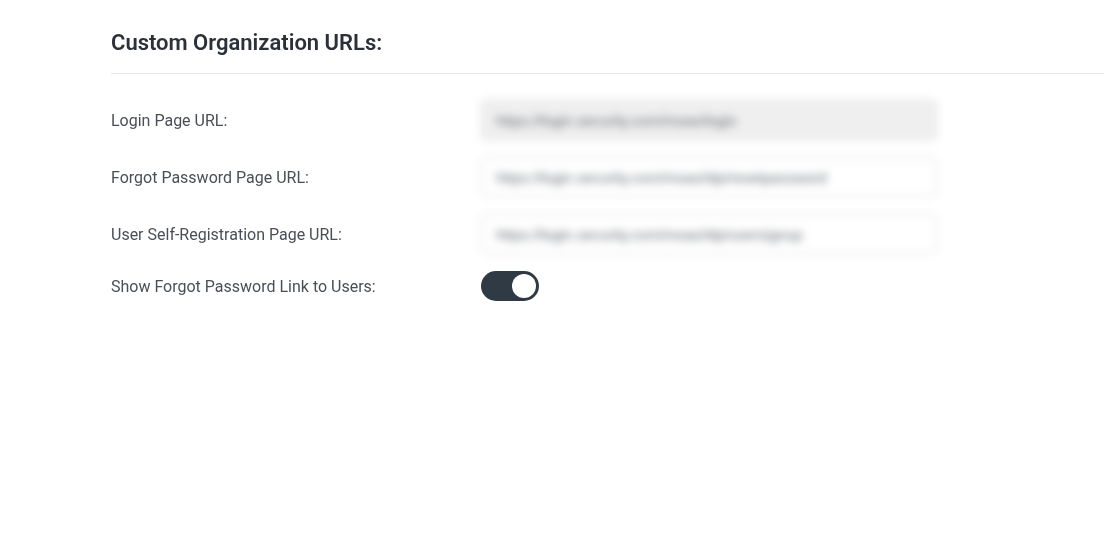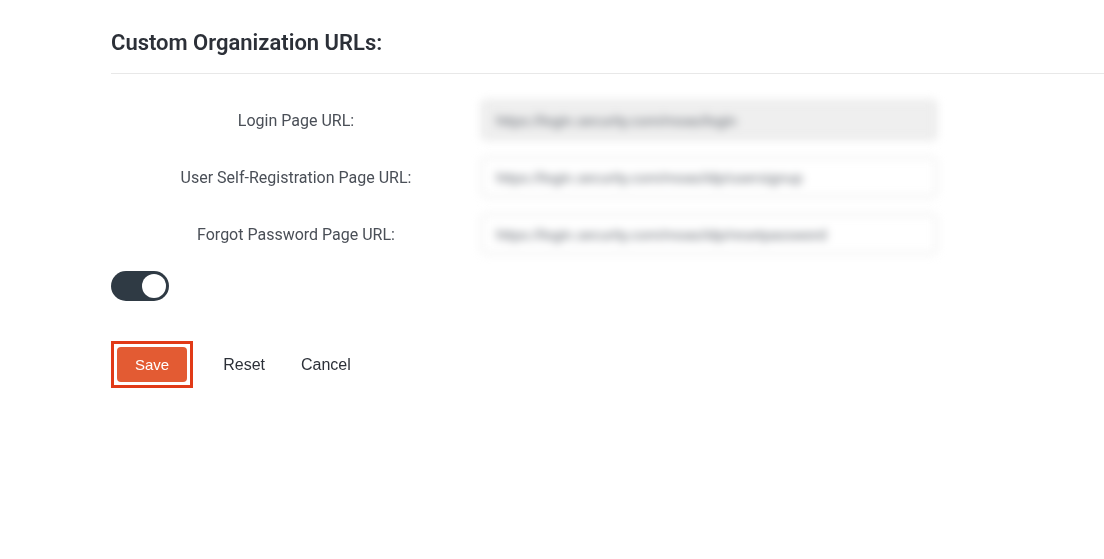--- a/index.html
+++ b/index.html
@@ -30,21 +30,20 @@
     .form-row {
       display: flex;
       align-items: center;
       margin-bottom: 17px;
     }
     .form-label {
       width: 370px;
       font-size: 16px;
       color: #4a4f57;
       flex-shrink: 0;
-      text-align: center;
     }
     .form-input {
       width: 456px;
       height: 40px;
       border: 1px solid #d7d7d7;
       border-radius: 4px;
       padding: 0 14px;
       font-size: 15px;
       color: #666b73;
       background: #fff;
@@ -111,37 +110,31 @@
 <div class="container">
   <h2 class="section-title">Custom Organization URLs:</h2>
   <hr class="divider">
 
   <div class="form-row">
     <label class="form-label">Login Page URL:</label>
     <input type="text" class="form-input readonly" readonly="" value="https://login.security.com/moas/login" style="">
   </div>
 
   <div class="form-row">
+    <label class="form-label">Forgot Password Page URL:</label>
+    <input type="text" class="form-input" value="https://login.security.com/moas/idp/resetpassword" style="">
+  </div>
+
+  <div class="form-row">
     <label class="form-label">User Self-Registration Page URL:</label>
     <input type="text" class="form-input" value="https://login.security.com/moas/idp/usersignup" style="">
   </div>
 
-  <div class="form-row">
-    <label class="form-label">Forgot Password Page URL:</label>
-    <input type="text" class="form-input" value="https://login.security.com/moas/idp/resetpassword" style="">
-  </div>
-
 
   <div class="form-row">
+    <label class="form-label">Show Forgot Password Link to Users:</label>
     <div class="toggle">
       <div class="toggle-knob"></div>
     </div>
   </div>
 
-  <div class="actions">
-    <span class="save-btn-wrap">
-      <button class="btn-save">Save</button>
-    </span>
-    <button class="btn-link">Reset</button>
-    <button class="btn-link">Cancel</button>
-  </div>
 
 </div>
 
 </body></html>

